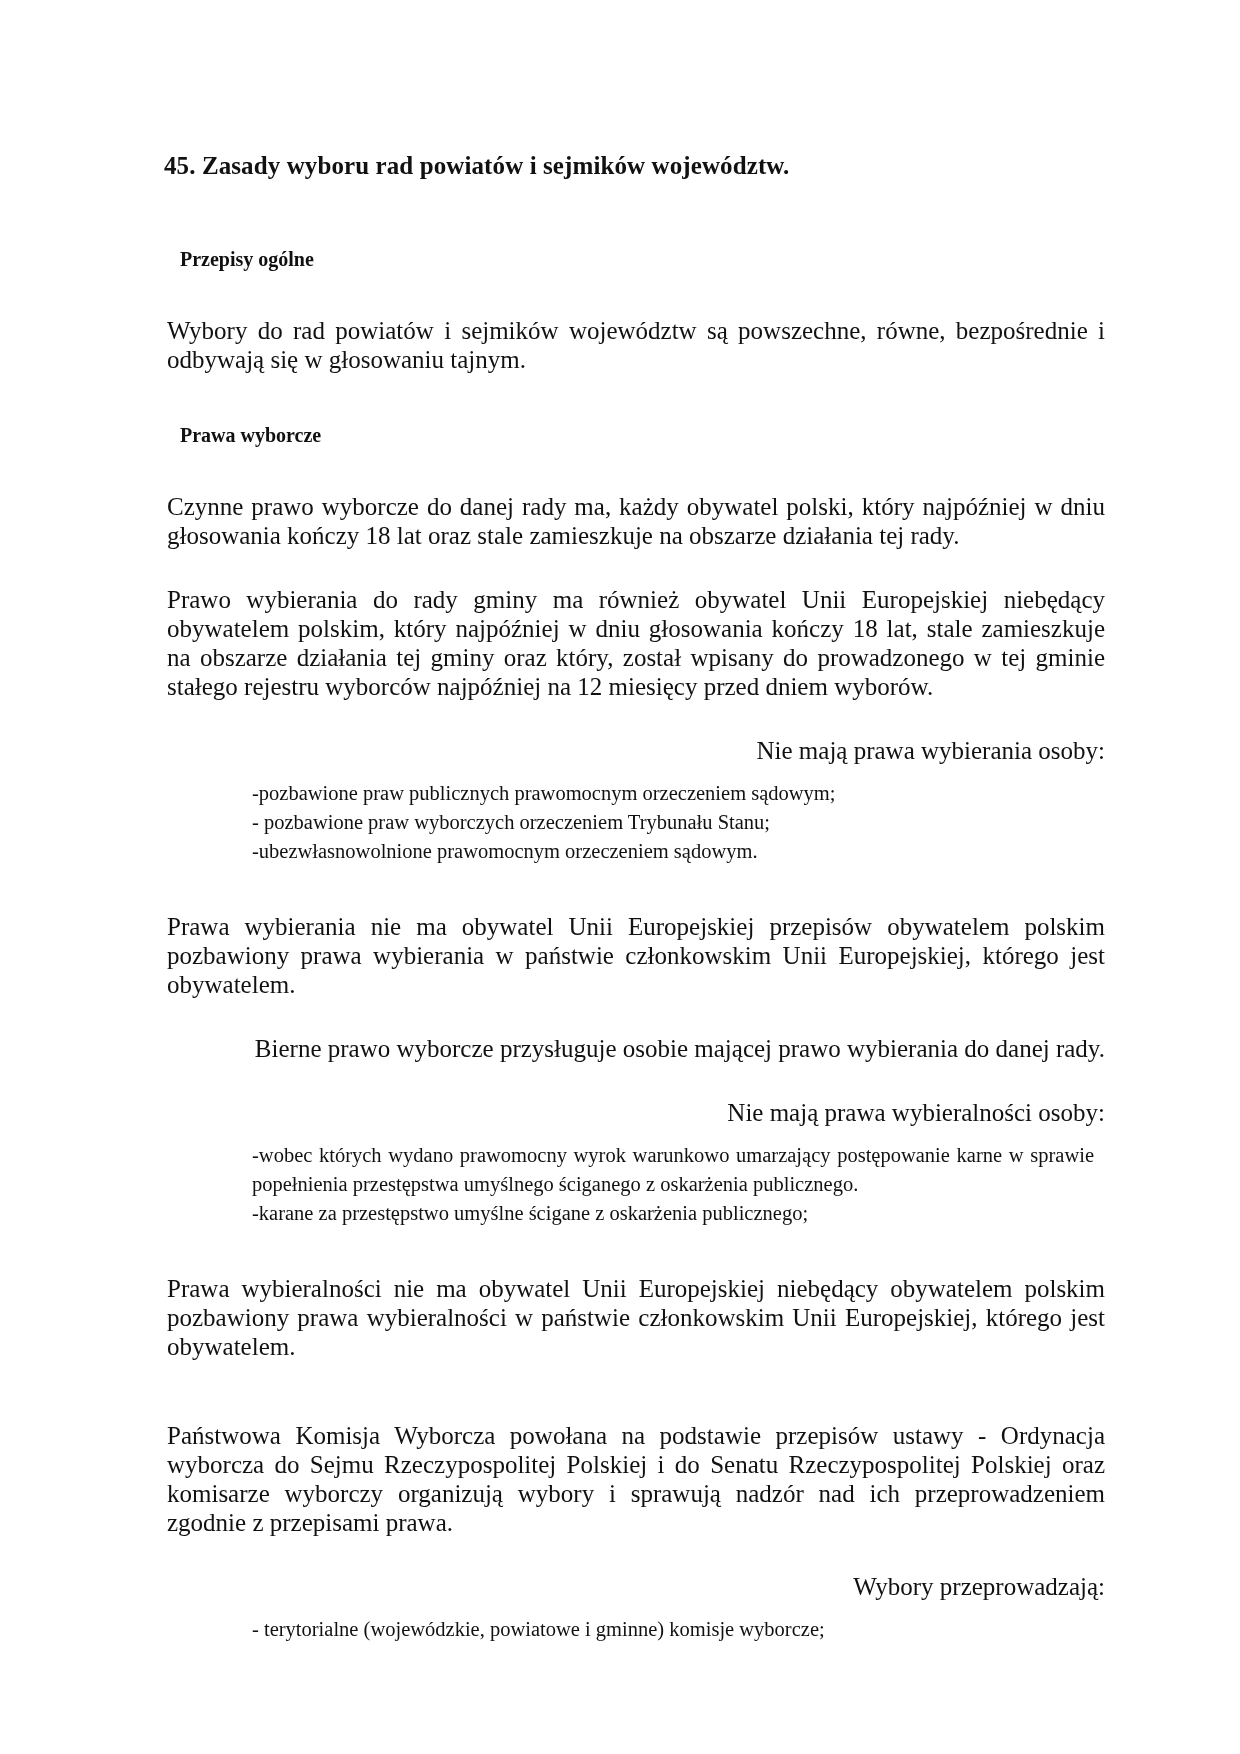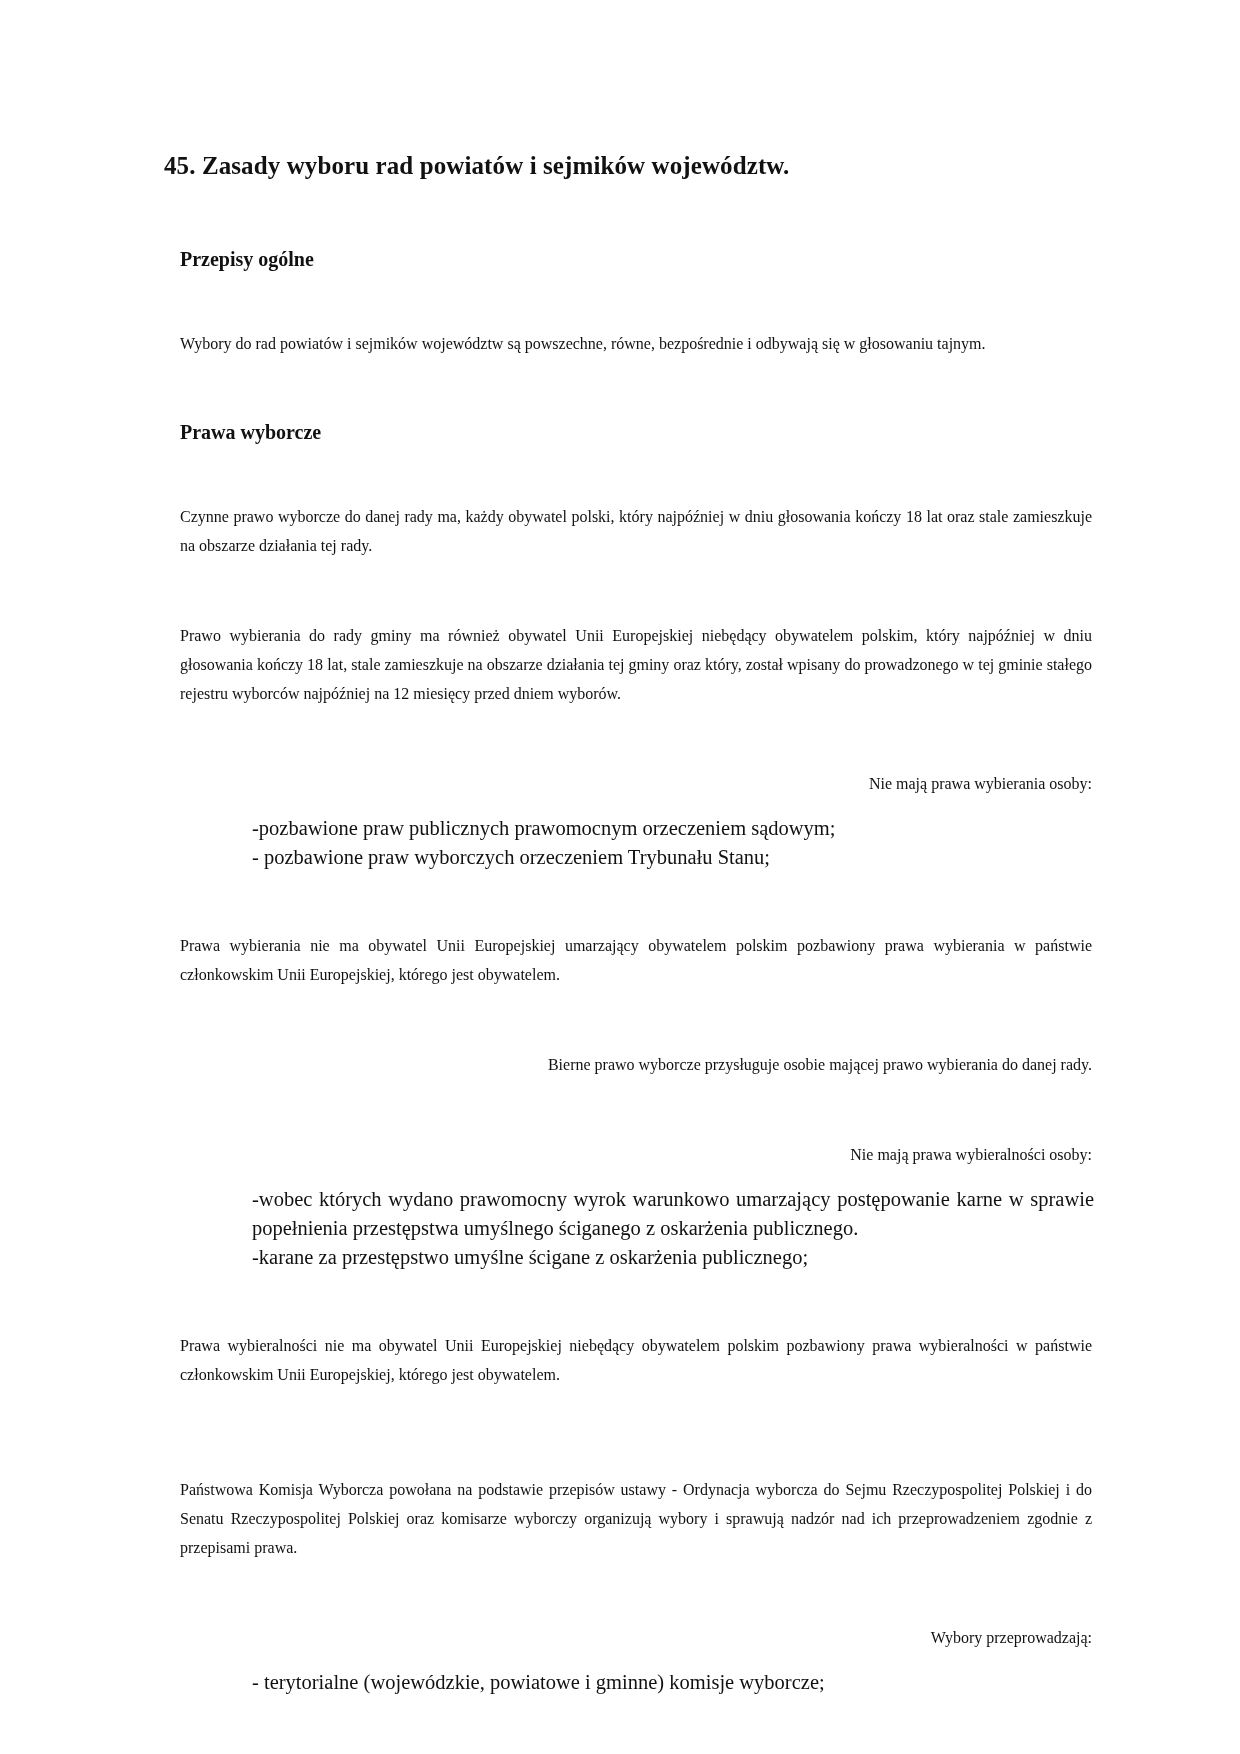--- a/index.html
+++ b/index.html
@@ -13,21 +13,21 @@
     position: absolute; left: 148px; top: 150px; width: 944px;
   }
   h1.title {
     font-size: 25px; font-weight: bold; margin: 0; line-height: 32px;
     letter-spacing: 0.1px;
   }
   h2.section {
     font-size: 20px; font-weight: bold; margin: 16px; line-height: 26px;
   }
   p.para {
-    font-size: 16px; line-height: 29px; margin: 16px; text-align: justify;
+    font-size: 25px; line-height: 29px; margin: 3px; text-align: justify;
   }
   p.plain { text-align: right; }
   ul.dash { list-style: none; margin: 14px; padding: 0 0 0 74px; }
   ul.dash li { font-size: 20.5px; line-height: 29px; text-align: justify; }
   .gap-title { height: 48px; }
   .gap-h { height: 25px; }
   .gap-p { height: 29px; }
 </style>
 </head>
 <body>
@@ -47,24 +47,25 @@
     <div class="gap-h"></div>
     <p class="para">Czynne prawo wyborcze do danej rady ma, każdy obywatel polski, który najpóźniej w dniu głosowania kończy 18 lat oraz stale zamieszkuje na obszarze działania tej rady.</p>
     <div class="gap-p"></div>
     <p class="para">Prawo wybierania do rady gminy ma również obywatel Unii Europejskiej niebędący obywatelem polskim, który najpóźniej w dniu głosowania kończy 18 lat, stale zamieszkuje na obszarze działania tej gminy oraz który, został wpisany do prowadzonego w tej gminie stałego rejestru wyborców najpóźniej na 12 miesięcy przed dniem wyborów.</p>
     <div class="gap-p"></div>
 
     <p class="para plain">Nie mają prawa wybierania osoby:</p>
     <ul class="dash">
       <li>-pozbawione praw publicznych prawomocnym orzeczeniem sądowym;</li>
       <li>- pozbawione praw wyborczych orzeczeniem Trybunału Stanu;</li>
+      <li>-ubezwłasnowolnione prawomocnym orzeczeniem sądowym.</li>
     </ul>
     <div class="gap-p"></div>
 
-    <p class="para">Prawa wybierania nie ma obywatel Unii Europejskiej umarzający obywatelem polskim pozbawiony prawa wybierania w państwie członkowskim Unii Europejskiej, którego jest obywatelem.</p>
+    <p class="para">Prawa wybierania nie ma obywatel Unii Europejskiej przepisów obywatelem polskim pozbawiony prawa wybierania w państwie członkowskim Unii Europejskiej, którego jest obywatelem.</p>
     <div class="gap-p"></div>
     <p class="para plain">Bierne prawo wyborcze przysługuje osobie mającej prawo wybierania do danej rady.</p>
     <div class="gap-p"></div>
 
     <p class="para plain">Nie mają prawa wybieralności osoby:</p>
     <ul class="dash">
       <li>-wobec których wydano prawomocny wyrok warunkowo umarzający postępowanie karne w sprawie popełnienia przestępstwa umyślnego ściganego z oskarżenia publicznego.</li>
       <li>-karane za przestępstwo umyślne ścigane z oskarżenia publicznego;</li>
     </ul>
     <div class="gap-p"></div>

